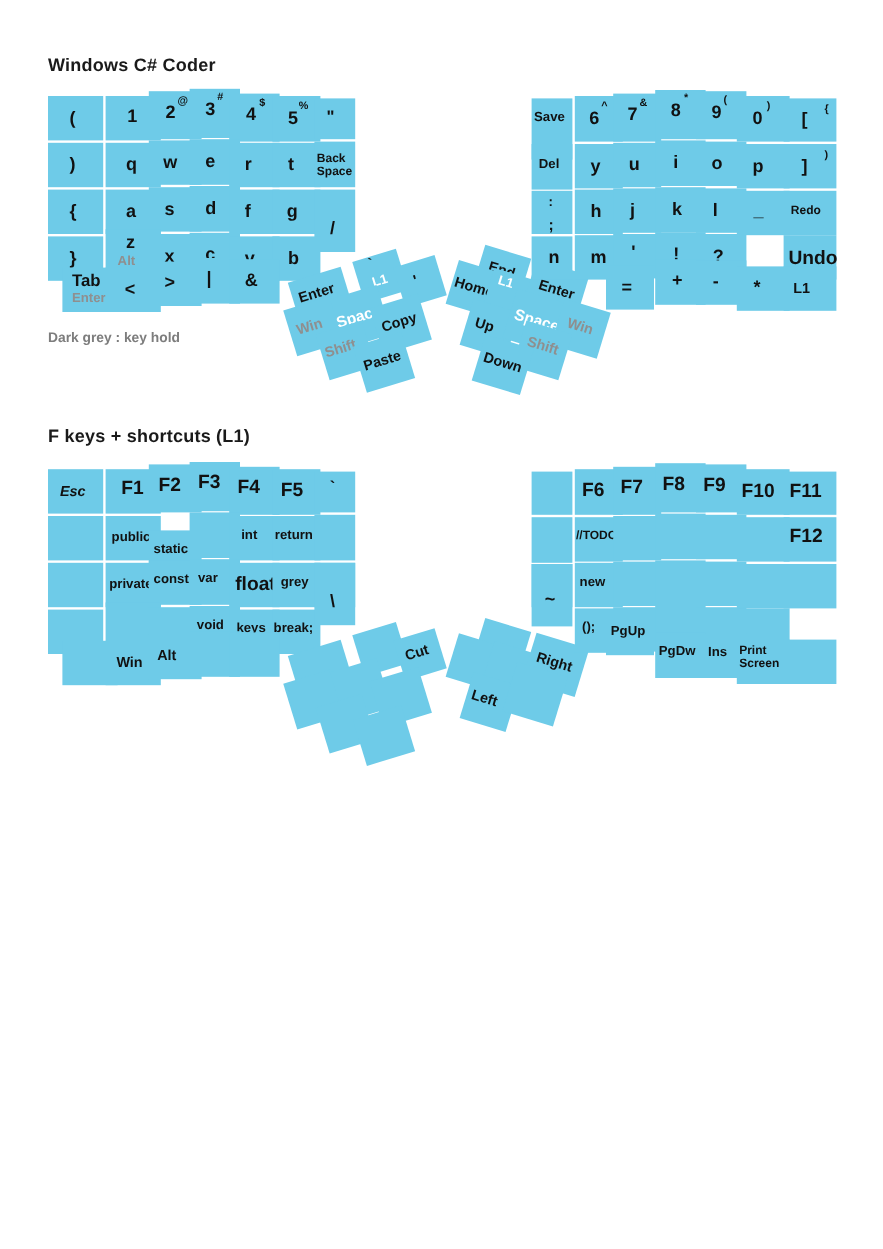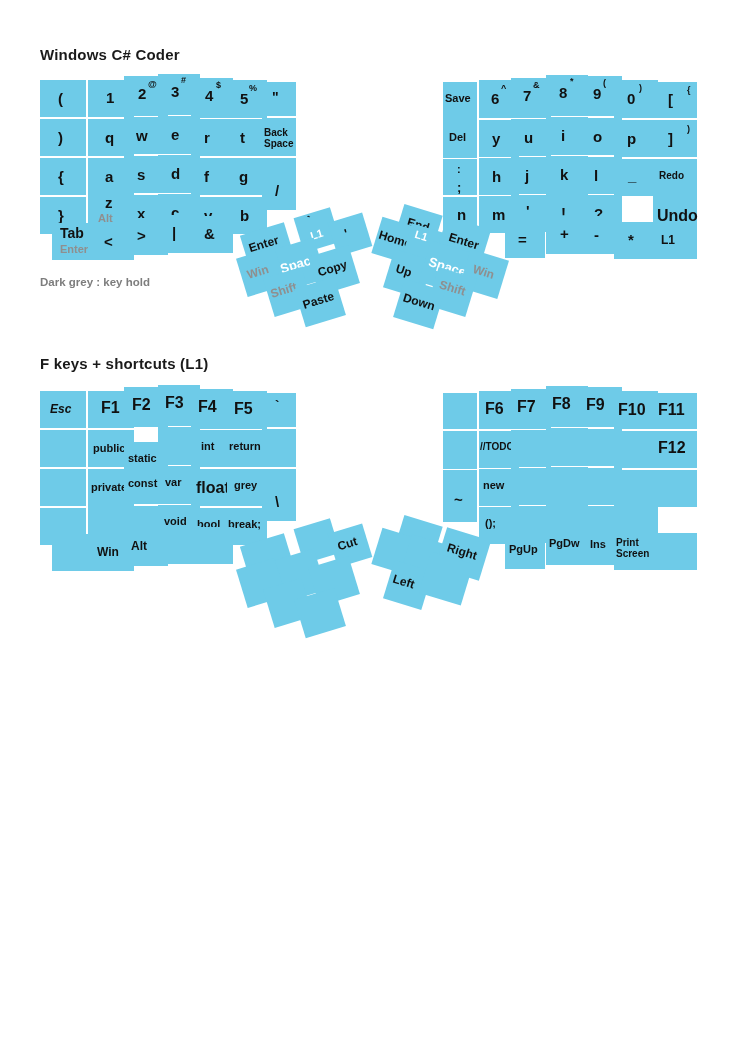--- a/index.html
+++ b/index.html
@@ -411,21 +411,21 @@
 <div class="key" style="left:88px;top:502px;width:46px;height:43px;">
   <span class="main" style="left:8px;top:14px;font-size:11px;"></span>
 </div>
 <div class="key" style="left:124px;top:506px;width:44px;height:37px;">
   <span class="main" style="left:8px;top:11px;font-size:11px;"></span>
 </div>
 <div class="key" style="left:158px;top:505px;width:42px;height:38px;">
   <span class="main" style="left:6px;top:11px;font-size:11px;">void</span>
 </div>
 <div class="key" style="left:191px;top:508px;width:42px;height:37px;">
-  <span class="main" style="left:6px;top:11px;font-size:11px;">bool</span>
+  <span class="main" style="left:6px;top:11px;font-size:11px;">keys</span>
 </div>
 <div class="key" style="left:227px;top:508px;width:40px;height:37px;">
   <span class="main" style="left:1px;top:11px;font-size:11px;">break;</span>
 </div>
 <div class="key" style="left:262px;top:469px;width:34px;height:52px;">
   <span class="main" style="left:13px;top:25px;font-size:15px;">\</span>
 </div>
 
 <div class="key" style="left:52px;top:534px;width:46px;height:37px;">
   <span class="main" style="left:8px;top:12px;font-size:11px;"></span>
@@ -543,21 +543,21 @@
 <div class="key" style="left:546px;top:505px;width:42px;height:38px;">
   <span class="main" style="left:6px;top:11px;font-size:11px;"></span>
 </div>
 <div class="key" style="left:580px;top:506px;width:42px;height:37px;">
   <span class="main" style="left:6px;top:11px;font-size:11px;"></span>
 </div>
 <div class="key" style="left:614px;top:507px;width:44px;height:37px;">
   <span class="main" style="left:6px;top:11px;font-size:11px;"></span>
 </div>
 
-<div class="key" style="left:505px;top:532px;width:40px;height:37px;">
+<div class="key" style="left:505px;top:509px;width:40px;height:37px;">
   <span class="main" style="left:4px;top:12px;font-size:11px;">PgUp</span>
 </div>
 <div class="key" style="left:546px;top:527px;width:42px;height:38px;text-decoration:underline;">
   <span class="main" style="left:3px;top:11px;font-size:11px;">PgDw</span>
 </div>
 <div class="key" style="left:580px;top:528px;width:42px;height:37px;">
   <span class="main" style="left:10px;top:11px;font-size:11px;">Ins</span>
 </div>
 <div class="key" style="left:614px;top:533px;width:44px;height:37px;">
   <span class="main" style="left:2px;top:5px;font-size:10px;">Print

